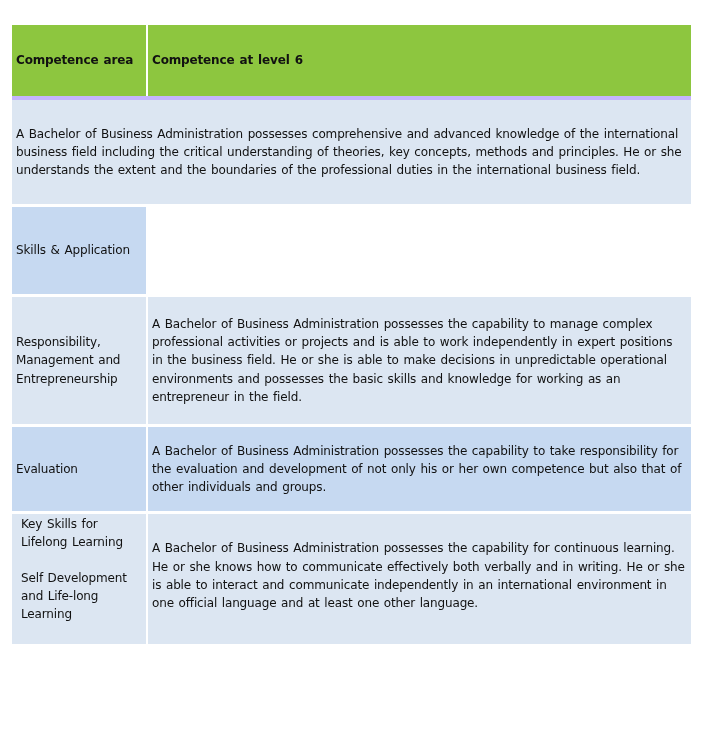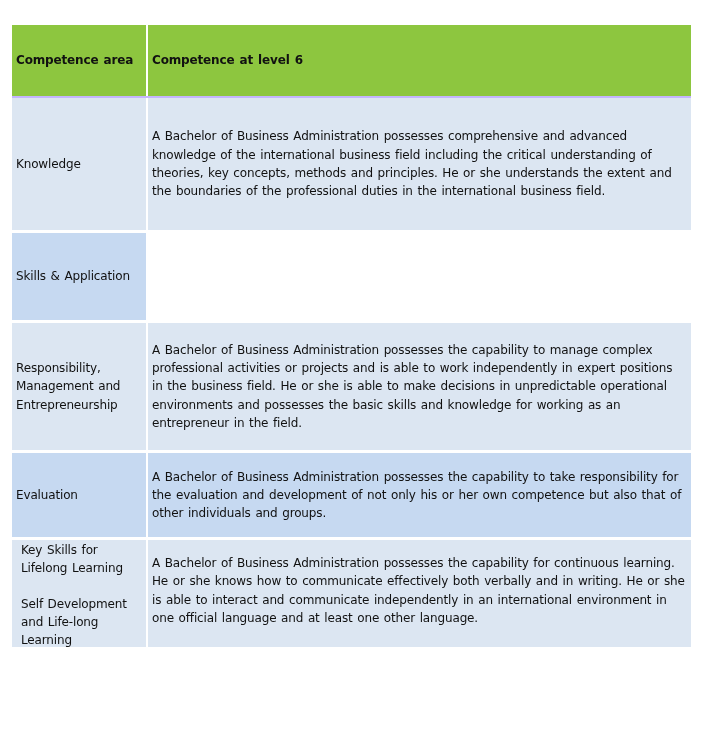--- a/index.html
+++ b/index.html
@@ -3,46 +3,45 @@
   <meta charset="utf-8">
   <style>
     html, body { margin: 0; padding: 0; background: #ffffff; }
     body { width: 703px; height: 752px; position: relative; font-family: "DejaVu Sans", "Liberation Sans", sans-serif; color: #111; }
     .tbl { position: absolute; left: 12px; top: 25px; width: 679px; border-collapse: separate; border-spacing: 0; }
     .row { display: flex; }
     .cell { box-sizing: border-box; font-size: 12px; line-height: 18.3px; letter-spacing: -0.15px; word-spacing: 1px; }
     .c1 { width: 136px; padding-left: 4px; display: flex; align-items: center; border-right: 2px solid #ffffff; }
     .c2 { flex: 1; padding-left: 4px; padding-right: 4px; display: flex; align-items: center; }
     .hdr .cell { background: #8dc63f; font-weight: bold; height: 71px; font-size: 12px; }
-    .hdr { border-bottom: 2px solid #c4b5fd; }
+    .hdr { border-bottom: 4px solid #c4b5fd; }
     .light .cell { background: #dce6f2; }
     .dark .cell { background: #c6d9f1; }
     .sep { border-bottom: 3px solid #ffffff; }
-    .r1 .cell { height: 132px; }
+    .r1 .cell { height: 104px; }
     .r2 .cell { height: 87px; }
     .r3 .cell { height: 127px; }
     .r4 .cell { height: 84px; }
-    .r5 .cell { height: 107px; }
+    .r5 .cell { height: 130px; }
     .r5 .c1 { align-items: flex-start; padding-left: 9px; padding-top: 1px; }
     .r5 .c2 { padding-bottom: 6px; }
     .stack { display: flex; flex-direction: column; justify-content: flex-end; }
     .gap { height: 17px; }
     .desc { white-space: normal; }
   </style>
 </head>
 <body>
 
 <div class="tbl">
   <div class="row hdr">
     <div class="cell c1">Competence  area</div>
     <div class="cell c2">Competence  at level 6</div>
   </div>
 
   <div class="row light r1 sep">
-    <div class="cell c1">Knowledge</div>
     <div class="cell c2 desc">
         <span>A Bachelor of Business Administration  possesses comprehensive  and advanced knowledge of the international business field including the critical understanding of theories, key concepts, methods and principles. He or she understands the extent  and the boundaries of the professional duties in the international business field.</span>
       </div>
   </div>
 
   <div class="row dark r2 sep">
     <div class="cell c1">Skills &amp; Application</div>
   </div>
 
   <div class="row light r3 sep">

